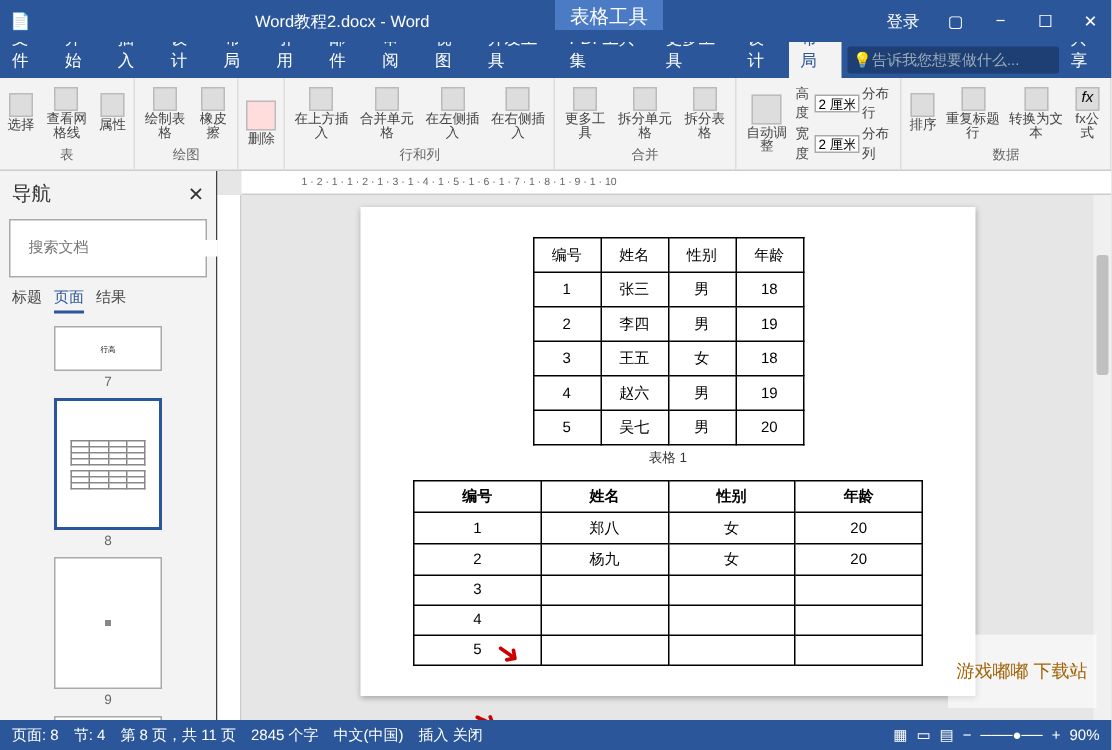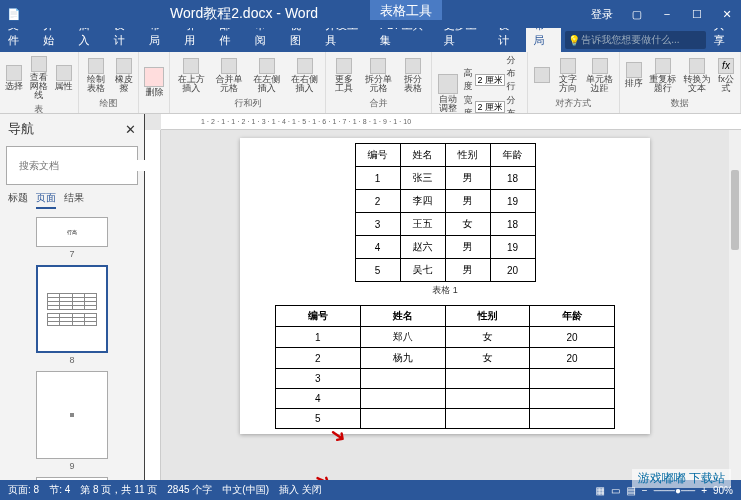--- a/index.html
+++ b/index.html
@@ -1,18 +1,18 @@
 <!DOCTYPE html>
 <html><head>
 <meta charset="utf-8">
 <style>
 *{margin:0;padding:0;box-sizing:border-box;font-family:"Microsoft YaHei","SimSun",sans-serif}
 body{width:741px;height:500px;overflow:hidden;background:#e6e6e6;font-size:11px}
 .titlebar{height:28px;background:#2b579a;display:flex;align-items:center;color:#fff;position:relative}
-.titlebar .doc-title{position:absolute;left:170px;font-size:14px}
+.titlebar .doc-title{position:absolute;left:170px;font-size:11px}
 .titlebar .tool-tab{position:absolute;left:370px;top:0;height:20px;padding:2px 10px;background:#4a7bc4;font-size:13px}
 .titlebar .right-btns{margin-left:auto;display:flex;align-items:center;gap:2px}
 .titlebar .icon-btn{width:28px;height:28px;display:flex;align-items:center;justify-content:center;font-size:11px}
 .titlebar .auth{padding:0 8px;font-size:11px}
 .tabs{height:24px;background:#2b579a;display:flex;align-items:flex-end;color:#fff}
 .tab{padding:4px 8px;font-size:11px;cursor:pointer}
 .tab.active{background:#f3f3f3;color:#2b579a}
 .search-box{background:#1e3f73;height:18px;width:160px;margin-left:4px;margin-bottom:3px;display:flex;align-items:center;padding:0 4px;border-radius:2px}
 .search-box span{font-size:10px;color:#9ab}
 .ribbon{height:62px;background:#f3f3f3;border-bottom:1px solid #ccc;display:flex;overflow:hidden}
@@ -38,33 +38,33 @@
 .thumb-wrap{text-align:center;margin-bottom:6px}
 .thumb{width:72px;height:88px;background:#fff;border:1px solid #aaa;margin:0 auto;display:flex;align-items:center;justify-content:center;flex-direction:column;font-size:6px;overflow:hidden}
 .thumb.sel{border:2px solid #2b579a}
 .thumb .mini-table{width:50px;border-collapse:collapse}
 .thumb .mini-table td{border:1px solid #888;height:4px}
 .thumb-num{font-size:9px;color:#666;margin-top:2px}
 .doc-area{flex:1;background:#e6e6e6;position:relative;overflow:hidden}
 .ruler-h{height:16px;background:#fff;border-bottom:1px solid #ccc;margin-left:16px;position:relative;font-size:7px;color:#666;display:flex;align-items:center}
 .ruler-v{position:absolute;left:0;top:16px;width:16px;bottom:0;background:#fff;border-right:1px solid #ccc}
 .doc-scroll{position:absolute;left:16px;top:16px;right:12px;bottom:0;overflow:auto}
-.page{width:410px;background:#fff;margin:8px auto;box-shadow:0 1px 4px rgba(0,0,0,0.3);padding:5px 30px;position:relative}
+.page{width:410px;background:#fff;margin:8px auto;box-shadow:0 1px 4px rgba(0,0,0,0.3);padding:20px 30px;position:relative}
 .tbl{border-collapse:collapse;margin:0 auto;font-size:10px}
 .tbl th,.tbl td{border:1.5px solid #000;padding:4px 12px;text-align:center;height:22px}
 .tbl th{font-weight:normal}
 .tbl-caption{text-align:center;font-size:9px;margin-top:2px;color:#333}
 .tbl2{border-collapse:collapse;margin:8px auto 0;font-size:10px;width:340px}
 .tbl2 th,.tbl2 td{border:1px solid #000;padding:3px 8px;text-align:center;height:20px}
 .arrow{position:absolute;color:#c00;font-size:20px;pointer-events:none}
 .vscroll{position:absolute;right:0;top:16px;width:12px;bottom:0;background:#f0f0f0}
 .vscroll-thumb{position:absolute;left:2px;right:2px;top:40px;height:80px;background:#c0c0c0;border-radius:2px}
 .statusbar{height:20px;background:#2b579a;color:#fff;display:flex;align-items:center;font-size:10px;padding:0 8px;gap:10px}
 .statusbar .right{margin-left:auto;display:flex;gap:6px;align-items:center}
-.watermark{position:absolute;right:10px;bottom:12px;font-size:12px;color:#0369a1;background:rgba(255,255,255,0.6);padding:1px 6px;z-index:10}
+.watermark{position:absolute;right:10px;bottom:28px;font-size:12px;color:#a16207;background:rgba(255,255,255,0.6);padding:16px 6px;z-index:10}
 </style>
 </head>
 <body>
 
 <div class="titlebar">
   <span class="icon-btn">📄</span>
   <span class="doc-title">Word教程2.docx - Word</span>
   <span class="tool-tab">表格工具</span>
   <div class="right-btns">
     <span class="auth">登录</span>
@@ -199,36 +199,20 @@
             <span>分布列</span>
           </div>
       </div>
     </div>
 
   </div>
   <div class="ribbon-group">
     <div class="buttons">
       <div class="rb-btn">
           <div class="icn"></div>
-        </div>
-      <div class="rb-btn">
-          <div class="icn"></div>
-          <div class="txt">文字方向</div>
-        </div>
-      <div class="rb-btn">
-          <div class="icn"></div>
-          <div class="txt">单元格边距</div>
-        </div>
-    </div>
-    <div class="label">对齐方式</div>
-  </div>
-  <div class="ribbon-group">
-    <div class="buttons">
-      <div class="rb-btn">
-          <div class="icn"></div>
           <div class="txt">排序</div>
         </div>
       <div class="rb-btn">
           <div class="icn"></div>
           <div class="txt">重复标题行</div>
         </div>
       <div class="rb-btn">
           <div class="icn"></div>
           <div class="txt">转换为文本</div>
         </div>

